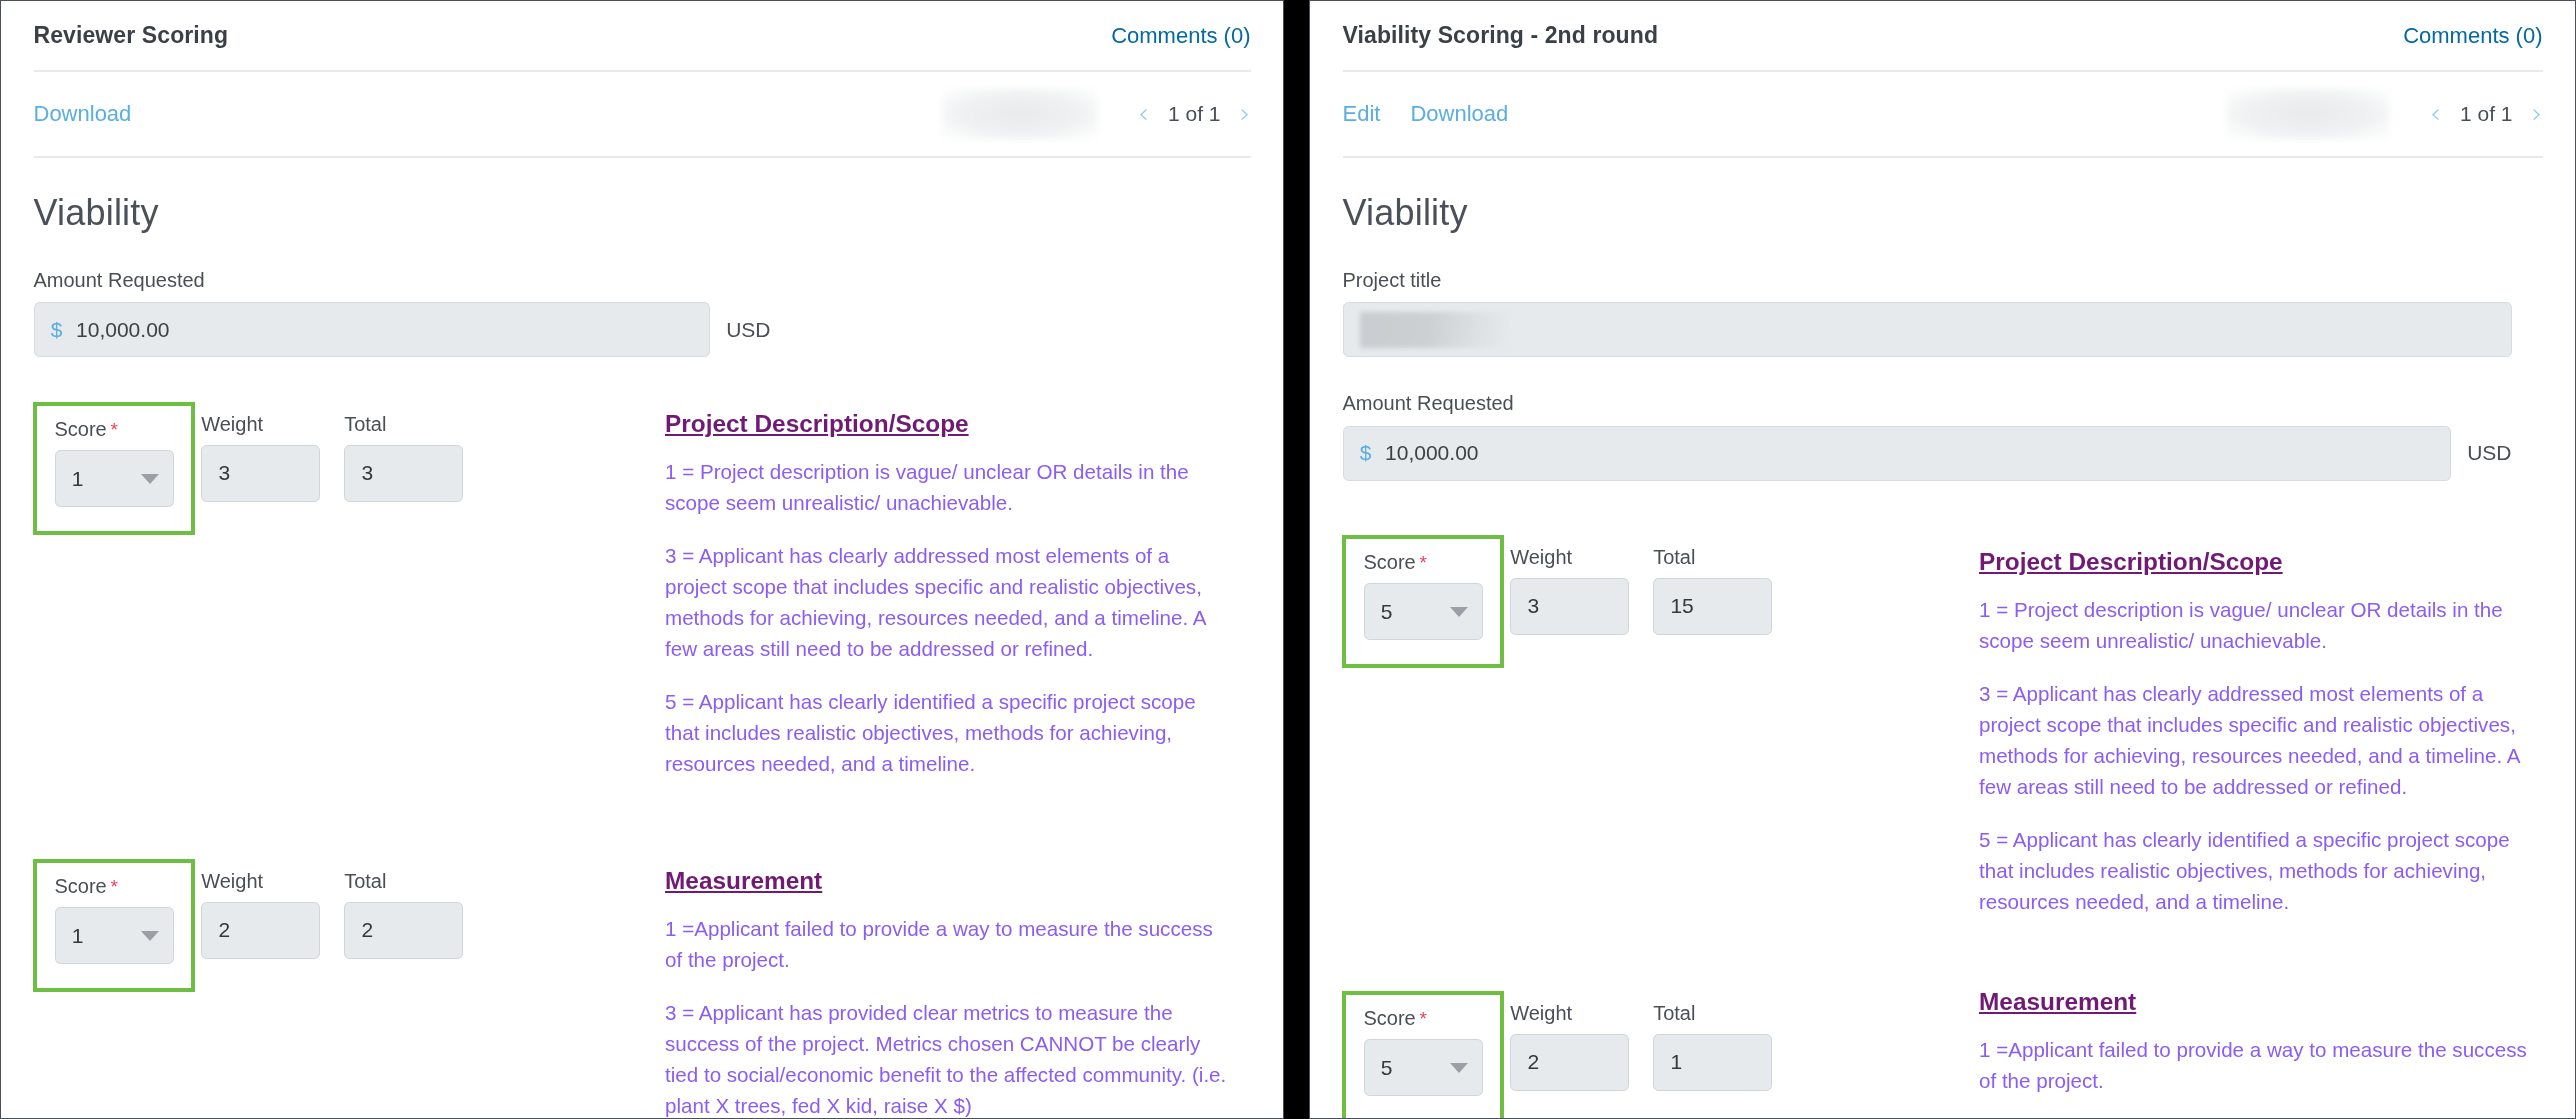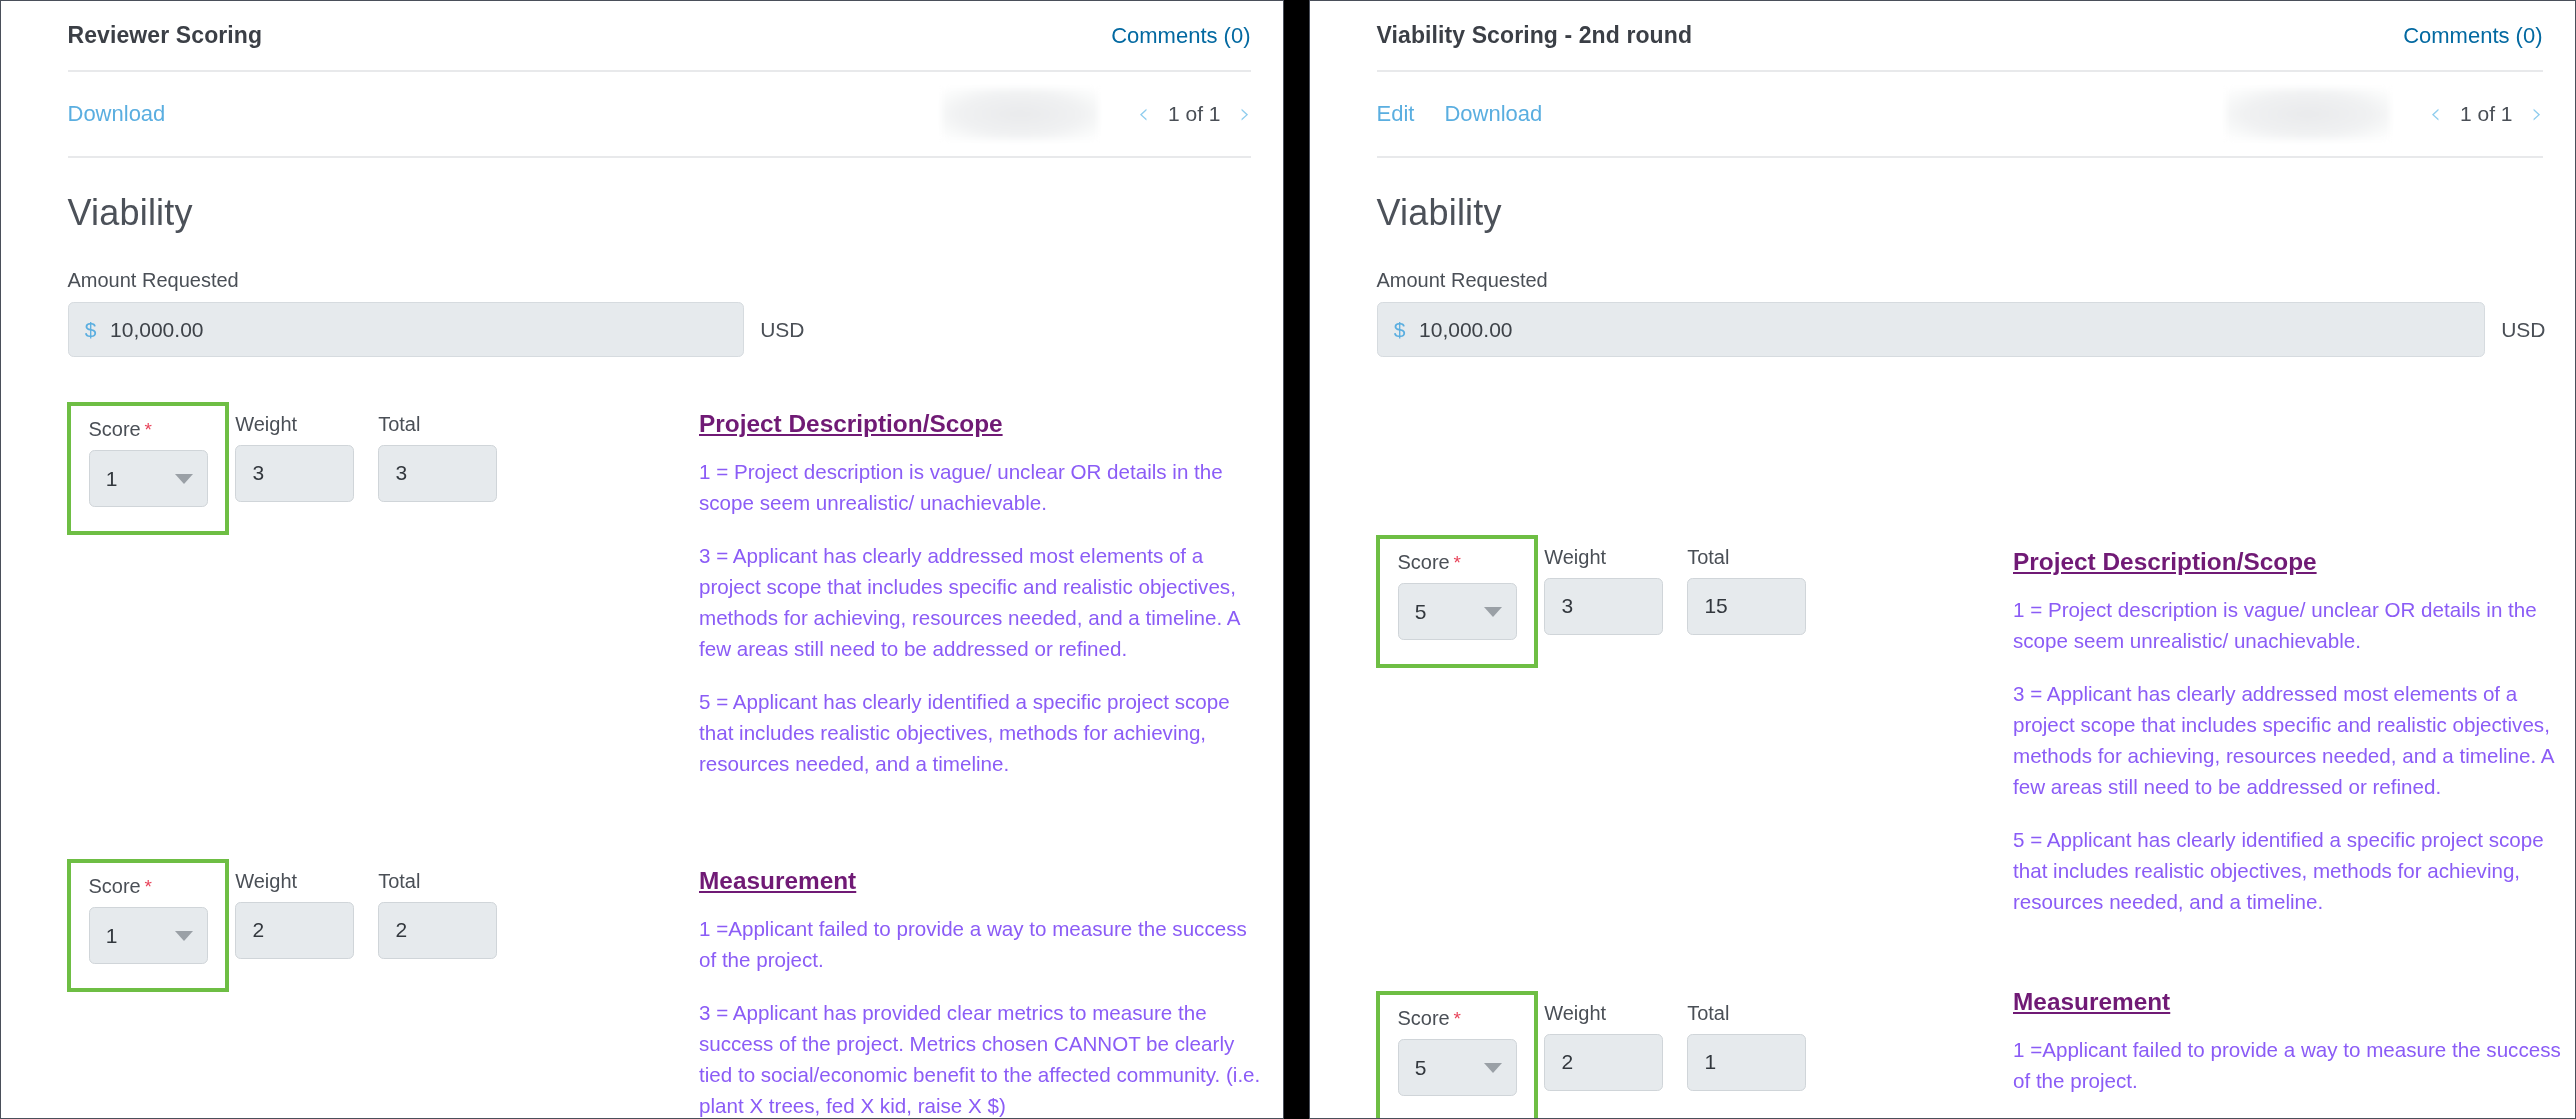--- a/index.html
+++ b/index.html
@@ -21,21 +21,20 @@
     align-items: stretch;
   }
 
   
   .panel {
     position: relative;
     background: #ffffff;
     height: 1119px;
     overflow: hidden;
     border: 1.9px solid #4a4f5a;
-    padding-left: 34px;
   }
   .panel-left  { width: 1284px; }
   .gap         { width: 25px; background: #000; height: 1119px; flex: 0 0 25px; }
   .panel-right { width: 1267px; }
 
   .panel-inner { position: relative; width: 100%; height: 100%; }
 
   
   .card-header {
     display: flex;
@@ -369,20 +368,26 @@
           <span class="chev">‹</span>
           <span class="pager-label">1 of 1</span>
           <span class="chev">›</span>
         </div>
       </div>
       <div class="hr"></div>
 
       <div class="form-body">
         <div class="section-title">Viability</div>
 
+        <div class="field-block" style="width:1169px">
+          <span class="field-label">Project title</span>
+          <div class="input-box">
+            <div class="blurred-value"></div>
+          </div>
+        </div>
 
         <div class="field-block" style="width:1169px">
           <span class="field-label">Amount Requested</span>
           <div class="currency-row">
             <div class="input-box">
               <span class="dollar-sign">$</span>
               <span>10,000.00</span>
             </div>
             <span class="usd-label">USD</span>
           </div>

